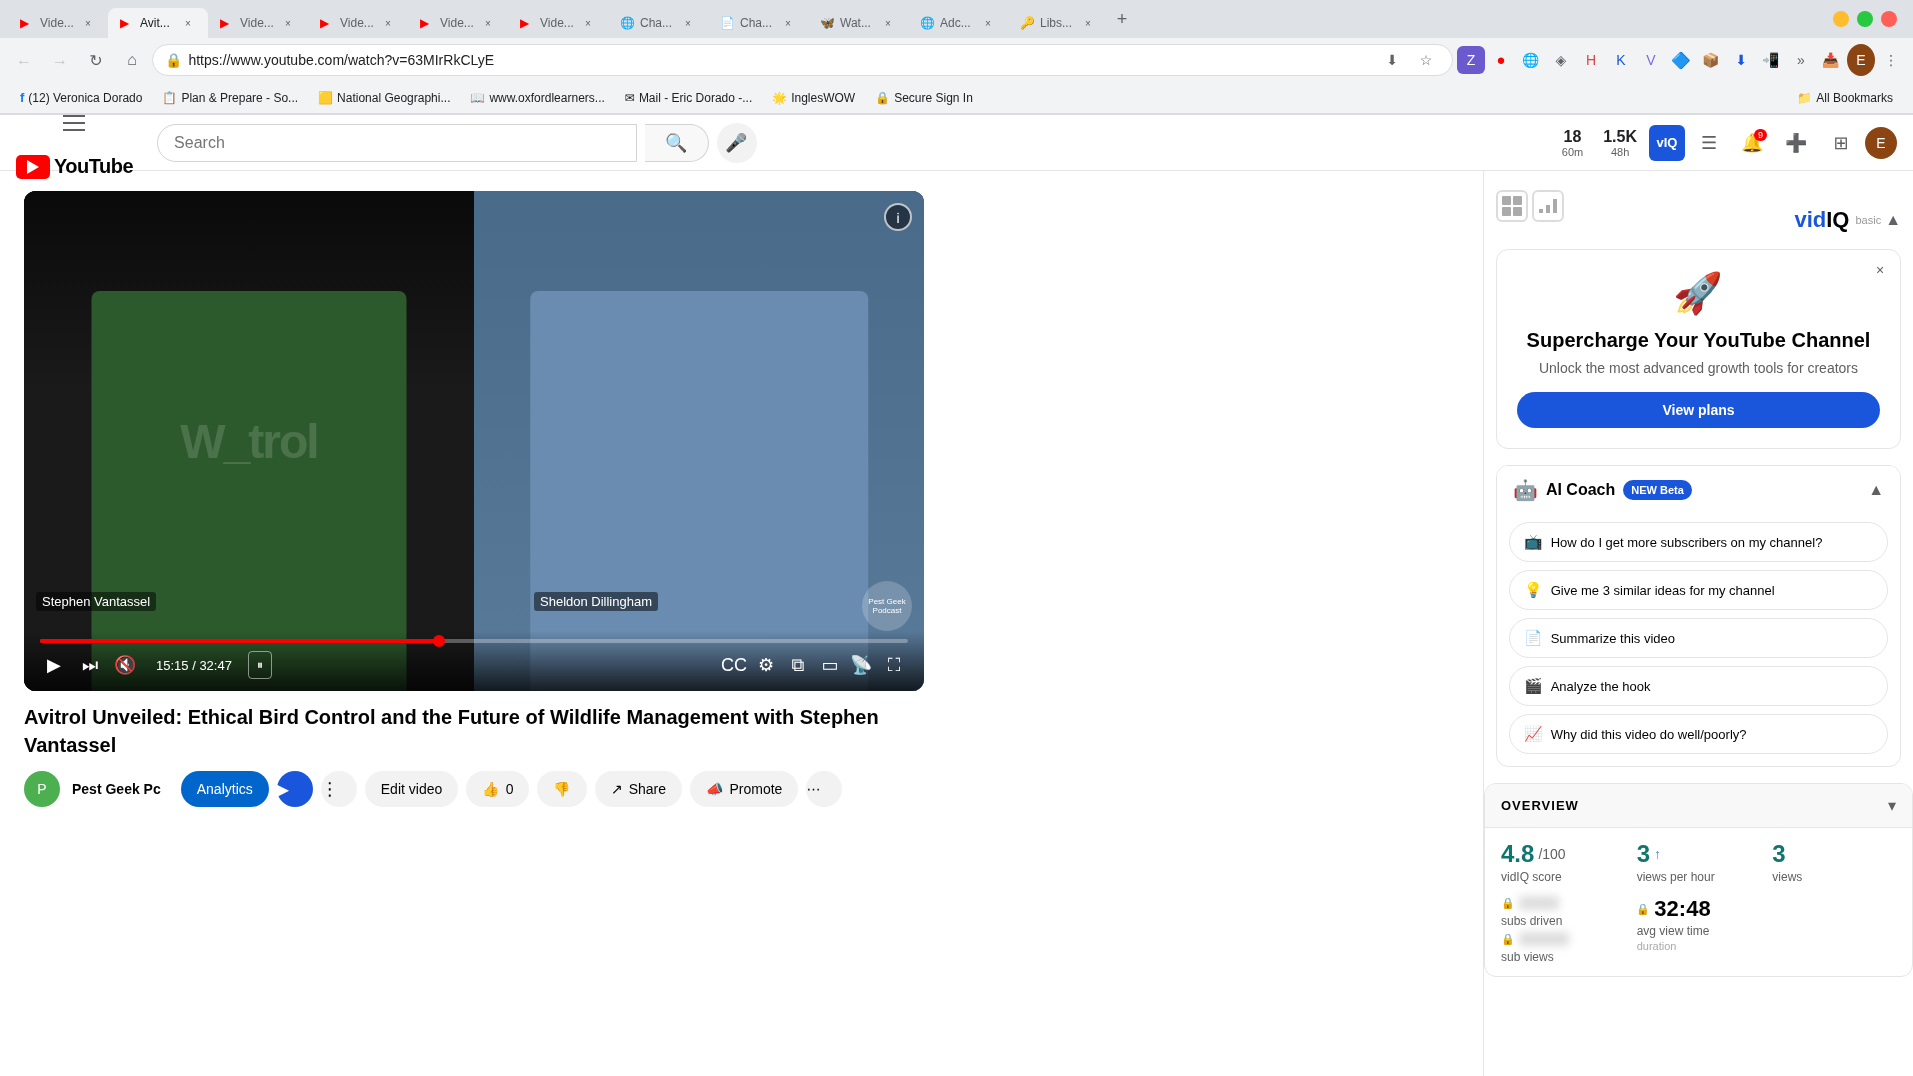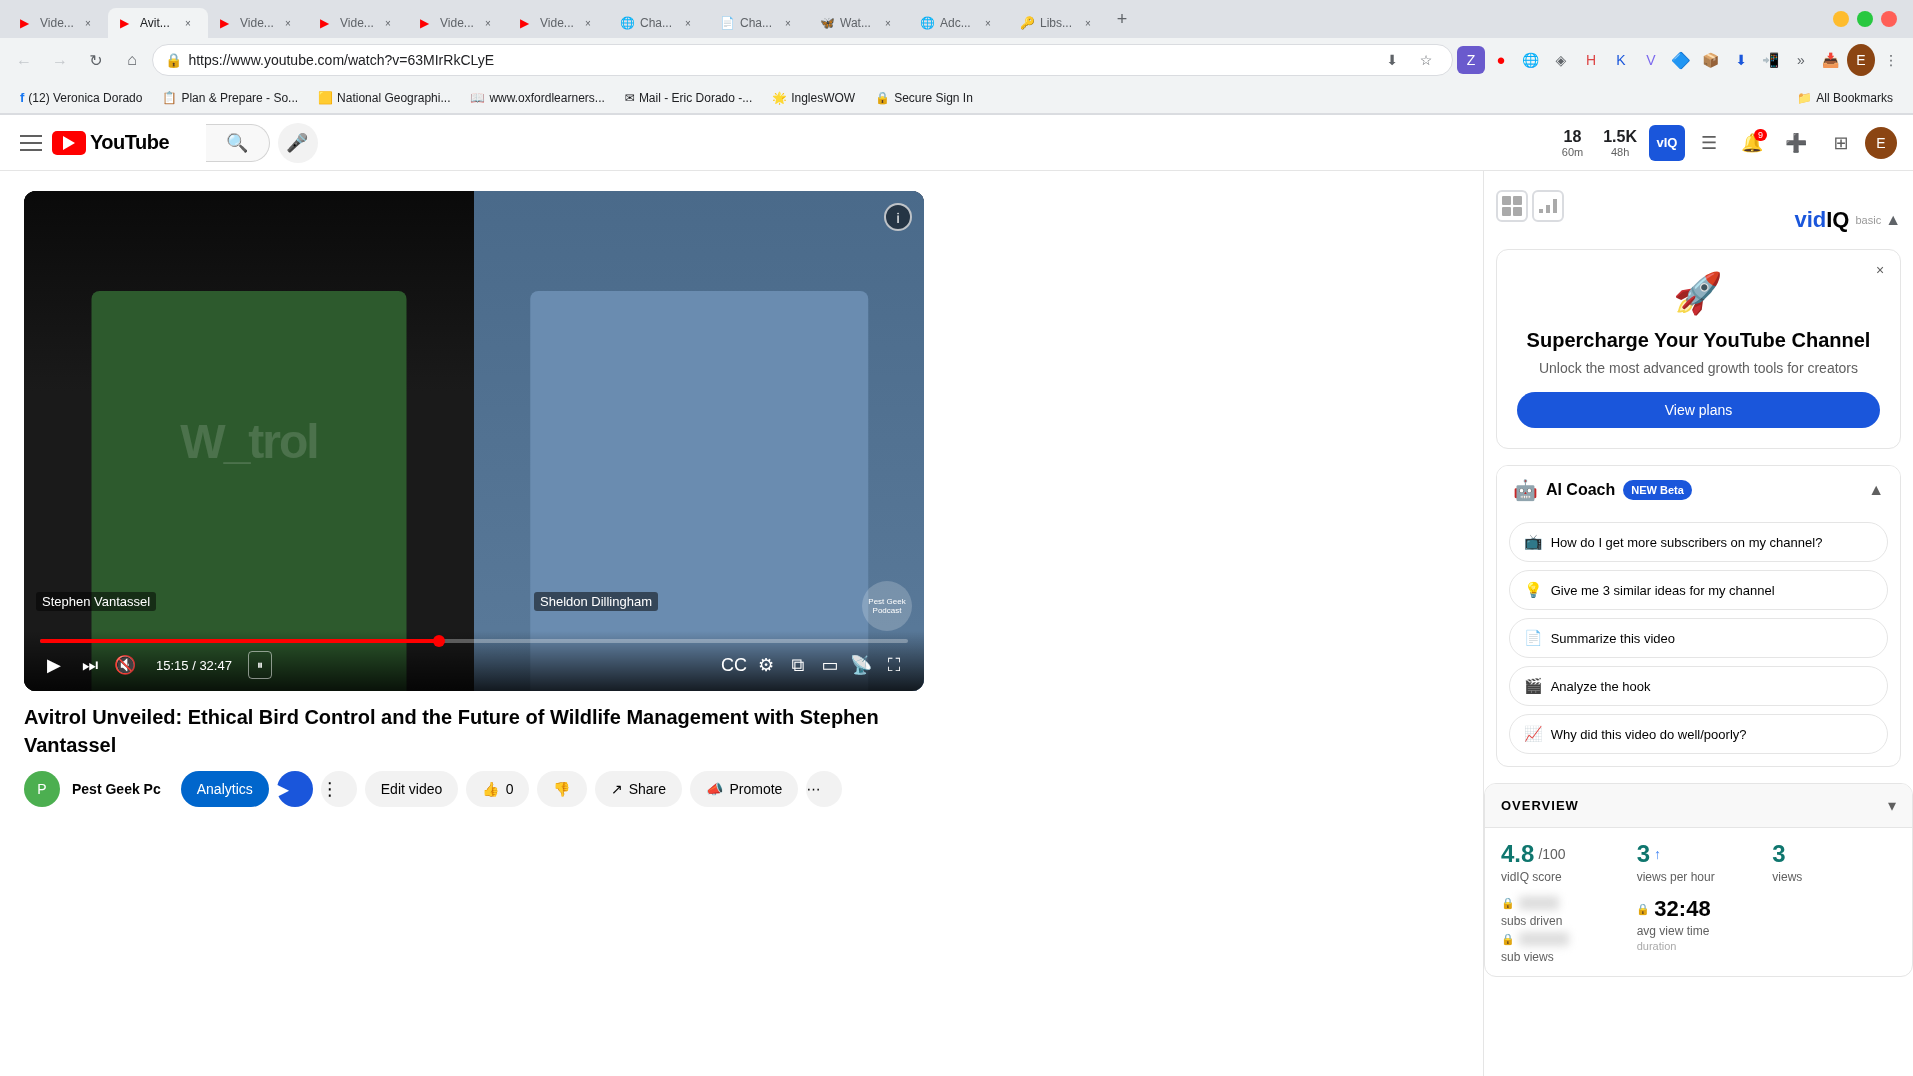--- a/index.html
+++ b/index.html
@@ -166,22 +166,23 @@
       height: 56px;
       background: white;
       border-bottom: 1px solid #e5e5e5;
       position: sticky;
       top: 0;
       z-index: 10;
     }
     .yt-logo-area {
       display: flex;
       align-items: center;
-      gap: 4px;
-      margin-right: 37px;
+      gap: 16px;
+      margin-right: 24px;
+      flex-direction: column;
     }
     .hamburger {
       width: 32px;
       height: 32px;
       display: flex;
       flex-direction: column;
       justify-content: center;
       gap: 5px;
       cursor: pointer;
       padding: 4px;
@@ -633,21 +634,21 @@
       color: #606060;
       margin-bottom: 16px;
     }
     .promo-btn {
       background: #1a56db;
       color: white;
       border: none;
       border-radius: 20px;
       padding: 10px 32px;
       font-size: 14px;
-      font-weight: 400;
+      font-weight: 700;
       cursor: pointer;
       width: 100%;
     }
     .ai-coach-section {
       margin: 8px 12px;
       border: 1px solid #e5e5e5;
       border-radius: 12px;
       overflow: hidden;
     }
     .ai-coach-header {
@@ -918,20 +919,23 @@
           <span></span>
           <span></span>
       </div>
       <div class="yt-logo">
         <div class="yt-logo-icon"></div>
         <span class="yt-logo-text">YouTube</span>
       </div>
     </div>
 
     <div class="yt-search-area">
+      <div class="yt-search-box">
+        <input class="yt-search-input" type="text" placeholder="Search" style="">
+      </div>
       <div class="yt-search-btn">🔍</div>
       <div class="yt-mic-btn">🎤</div>
     </div>
 
     <div class="yt-header-right">
       <div class="vidiq-counter">
         <span class="num">18</span>
         <span>60m</span>
       </div>
       <div class="vidiq-counter">

